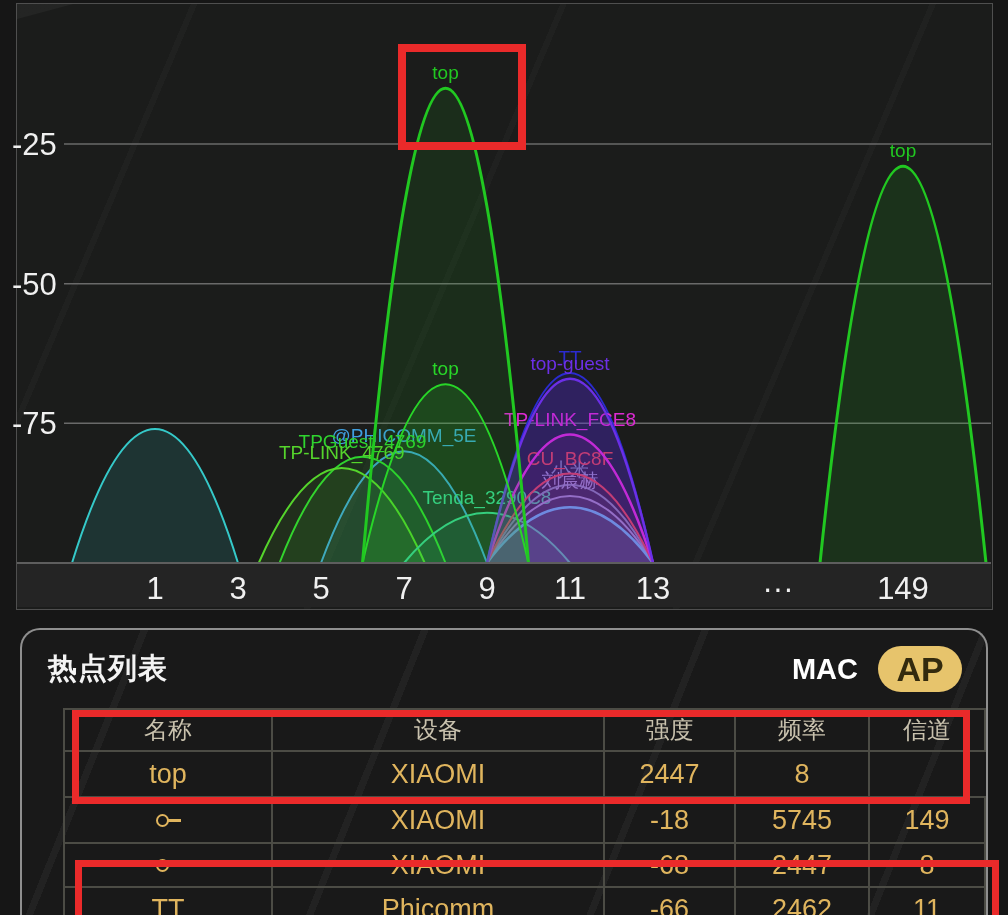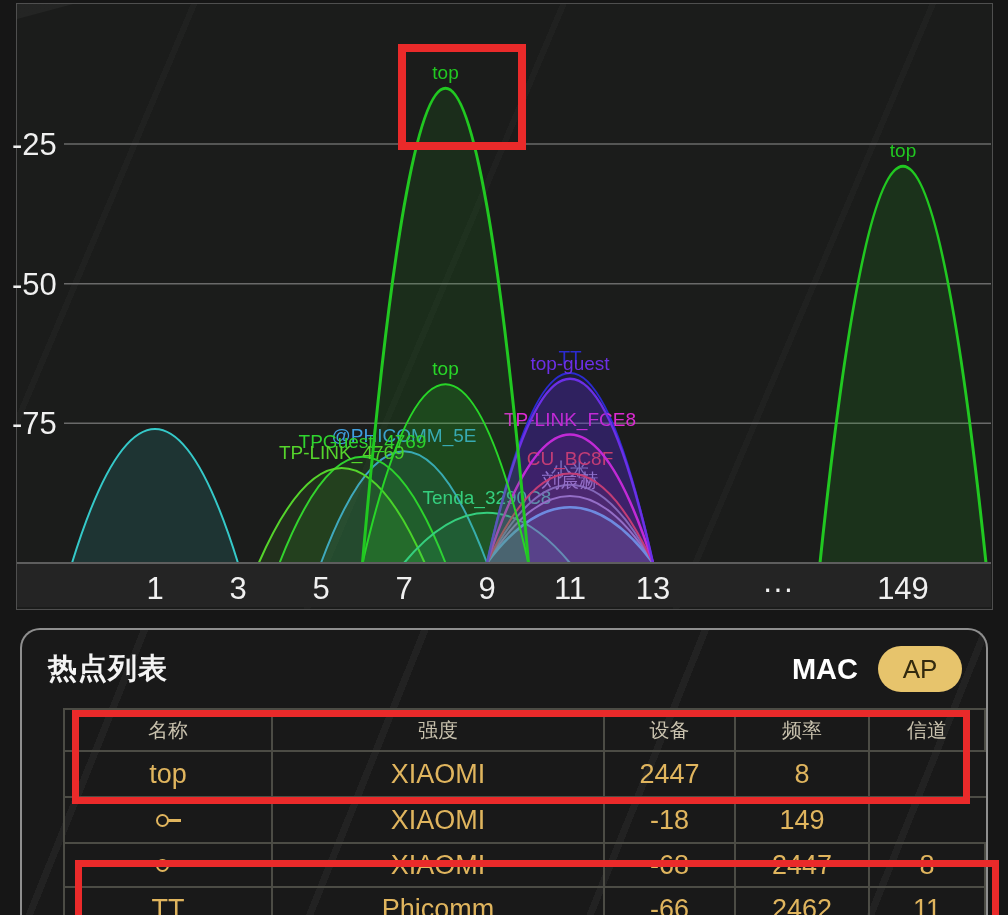--- a/index.html
+++ b/index.html
@@ -27,39 +27,39 @@
   .list-header{
     height:78px;display:flex;align-items:center;
     padding:0 24px 0 26px;box-sizing:border-box;
   }
   .list-title{font-size:29px;font-weight:bold;color:#f4f4f4;letter-spacing:1px;flex:0 0 auto;}
   .list-header .spacer{flex:1;}
   .mac-toggle{font-size:29px;font-weight:bold;color:#ffffff;margin-right:20px;cursor:pointer;}
   .ap-toggle{
     width:84px;height:46px;border-radius:23px;background:#e7c46c;
     display:flex;align-items:center;justify-content:center;
-    font-size:26px;font-weight:normal;color:#332a0e;cursor:pointer;
+    font-size:34px;font-weight:bold;color:#332a0e;cursor:pointer;
   }
   
   .hotspot-table{margin-left:41px;width:923px;}
   .t-row{
     display:grid;grid-template-columns:210px 332px 131px 134px 116px;
     border-top:2px solid #4c4c45;
   }
   .t-row > div{
     display:flex;align-items:center;justify-content:center;
     border-right:2px solid #4c4c45;overflow:hidden;
   }
   .t-row > div:first-child{border-left:2px solid #4c4c45;}
   .t-row.header{height:40px;}
   .t-row.r0{height:44px;}
   .t-row.r1{height:44px;}
   .t-row.r2{height:42px;}
   .t-row.r3{height:43px;border-bottom:2px solid #4c4c45;}
-  .t-row.header > div{color:#c9c2ae;font-size:20px;}
+  .t-row.header > div{color:#c9c2ae;font-size:24px;}
   .t-row.data > div{color:#e0b55e;font-size:27px;}
   
   .hidden-ssid{display:inline-flex;align-items:center;}
   .hidden-ssid .dot{width:9px;height:9px;border:2.5px solid #e0b55e;border-radius:50%;}
   .hidden-ssid .bar{width:13px;height:3px;background:#e0b55e;margin-left:-1px;}
   
   .anno{position:absolute;border-style:solid;border-color:#ea2a2a;background:transparent;z-index:50;}
   .anno.box1{left:398px;top:44px;width:112px;height:90px;border-width:8px;}
   .anno.box2{left:72px;top:710px;width:884px;height:80px;border-width:7px;}
   .anno.box3{left:75px;top:860px;width:910px;height:52px;border-width:7px;}
@@ -135,42 +135,43 @@
   <div class="list-header">
     <div class="list-title">热点列表</div>
     <div class="spacer"></div>
     <div class="mac-toggle">MAC</div>
     <div class="ap-toggle">AP</div>
   </div>
 
   <div class="hotspot-table">
     <div class="t-row header">
       <div>名称</div>
+      <div>设备</div>
       <div>强度</div>
-      <div>设备</div>
       <div>频率</div>
       <div>信道</div>
     </div>
 
     <div class="t-row data r0">
       <div>top</div>
       <div>XIAOMI</div>
       <div>2447</div>
       <div>8</div>
     </div>
 
     <div class="t-row data r1">
       <div>
         <span class="hidden-ssid">
             <span class="dot"></span>
             <span class="bar"></span>
           </span>
       </div>
       <div>XIAOMI</div>
       <div>-18</div>
+      <div>5745</div>
       <div>149</div>
     </div>
 
     <div class="t-row data r2">
       <div>
         <span class="hidden-ssid">
             <span class="dot"></span>
             <span class="bar"></span>
           </span>
       </div>

